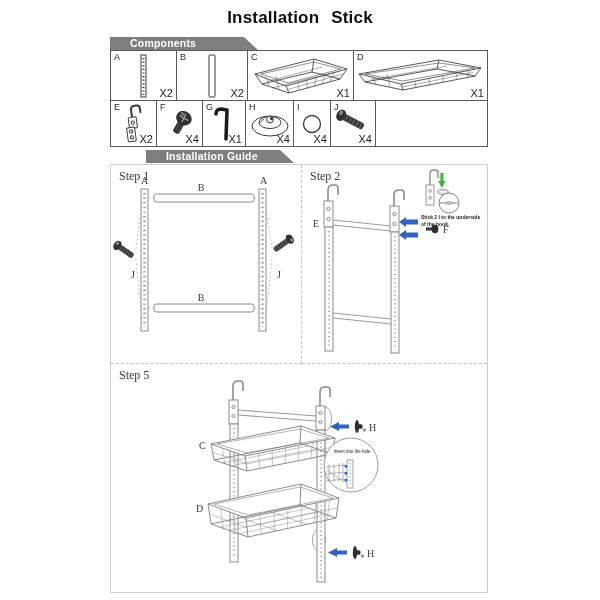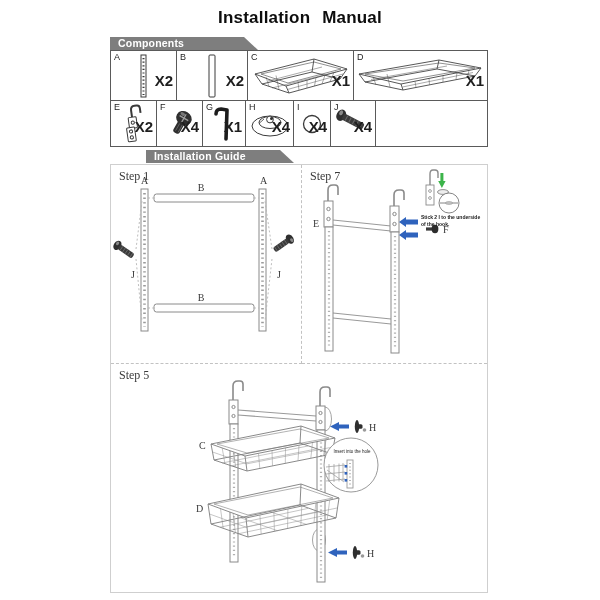--- a/index.html
+++ b/index.html
@@ -3,52 +3,52 @@
 <meta charset="utf-8">
 <style>
   html,body{margin:0;padding:0;}
   body{width:600px;height:600px;background:#ffffff;position:relative;overflow:hidden;
        font-family:"Liberation Sans",sans-serif;color:#222;}
   .title{position:absolute;top:8px;left:0;width:600px;text-align:center;
          font-size:17px;font-weight:bold;color:#0d0d0d;word-spacing:7px;letter-spacing:.2px;}
   .banner{position:absolute;left:110px;width:148px;height:13px;background:#7e7e7e;
           clip-path:polygon(0 0,calc(100% - 14px) 0,100% 100%,0 100%);
           color:#fff;font-size:10.5px;font-weight:bold;line-height:13px;
-          padding-left:8px;box-sizing:border-box;letter-spacing:.2px;}
+          padding-left:20px;box-sizing:border-box;letter-spacing:.2px;}
   #components-banner{top:37px;}
   #guide-banner{top:150px;margin-left:36px;}
   .comp-table{position:absolute;left:110px;top:50px;width:378px;border:1px solid #5a5a5a;box-sizing:border-box;background:#fff;}
   .comp-row{display:flex;}
   .comp-row.r1{height:49px;border-bottom:1px solid #5a5a5a;}
   .comp-row.r2{height:45px;}
   .cell{position:relative;border-right:1px solid #5a5a5a;box-sizing:border-box;flex:0 0 auto;}
   .cell.last{border-right:none;flex:1 1 auto;}
   .clabel{position:absolute;top:1px;left:3px;font-size:9px;color:#1e1e1e;}
-  .count{position:absolute;bottom:11px;right:3px;font-size:15px;color:#1e1e1e;font-weight:bold;}
+  .count{position:absolute;bottom:1px;right:3px;font-size:11px;color:#1e1e1e;}
   .cicon{position:absolute;inset:0;display:flex;align-items:center;justify-content:center;}
   .w-a{width:66px}.w-b{width:71px}.w-c{width:106px}
   .w-e{width:46px}.w-f{width:46px}.w-g{width:43px}.w-h{width:48px}.w-i{width:37px}.w-j{width:45px}
   .guide{position:absolute;left:110px;top:164px;width:378px;height:429px;
          border:1px solid #cfcfcf;box-sizing:border-box;background:#fff;}
   .step{position:absolute;box-sizing:border-box;}
   #step1{left:0;top:0;width:191px;height:199px;border-right:1px dashed #c2c2c2;border-bottom:1px dashed #c2c2c2;}
   #step2{left:191px;top:0;width:185px;height:199px;border-bottom:1px dashed #c2c2c2;}
   #step3{left:0;top:199px;width:376px;height:228px;}
   .step-label{position:absolute;top:4px;left:8px;font-family:"Liberation Serif",serif;
               font-size:12px;color:#3a3a3a;}
   .note{position:absolute;font-family:"Liberation Sans",sans-serif;color:#1a1a1a;}
   #step2-note{left:119px;top:49px;width:62px;font-size:5px;line-height:1.35;font-weight:bold;}
   #step3-note{left:222px;top:85px;width:38px;font-size:4.5px;line-height:1.3;text-align:center;}
   svg{display:block;}
   svg text{font-family:"Liberation Serif",serif;font-size:10px;fill:#3a3a3a;}
 </style>
 </head>
 <body>
 
-<div class="title">Installation Manual</div>
+<div class="title">Installation Stick</div>
 
 <div class="banner" id="components-banner">Components</div>
 
 <div class="comp-table">
   <div class="comp-row r1">
     <div class="cell w-a">
       <span class="clabel">A</span>
       <span class="cicon">
         <svg width="40" height="46" viewBox="0 0 40 46">
           <rect x="17" y="2" width="5" height="42" fill="#fdfdfd" stroke="#3a3a3a" stroke-width="1"></rect>
@@ -253,21 +253,21 @@
       <text x="30" y="19">A</text>
       <text x="149" y="19">A</text>
       <text x="90" y="26" text-anchor="middle">B</text>
       <text x="90" y="136" text-anchor="middle">B</text>
       <text x="20" y="113">J</text>
       <text x="166" y="113">J</text>
     </svg>
   </div>
 
   <div class="step" id="step2">
-    <span class="step-label">Step 7</span>
+    <span class="step-label">Step 2</span>
     <svg width="185" height="199" viewBox="0 0 185 199">
       <g stroke="#8a8a8a" fill="none" stroke-width="1.6">
         <path d="M26,40 L26,25 Q26,20 31,20 L33,20 Q36,20 36,23 L36,30"></path>
         <path d="M92,45 L92,30 Q92,25 97,25 L99,25 Q102,25 102,28 L102,35"></path>
       </g>
       <g stroke="#9a9a9a" stroke-width="1.1">
         <line x1="31" y1="55" x2="89" y2="61"></line>
           <line x1="31" y1="60" x2="89" y2="66"></line>
         <line x1="31" y1="148" x2="89" y2="154"></line>
           <line x1="31" y1="153" x2="89" y2="159"></line>

